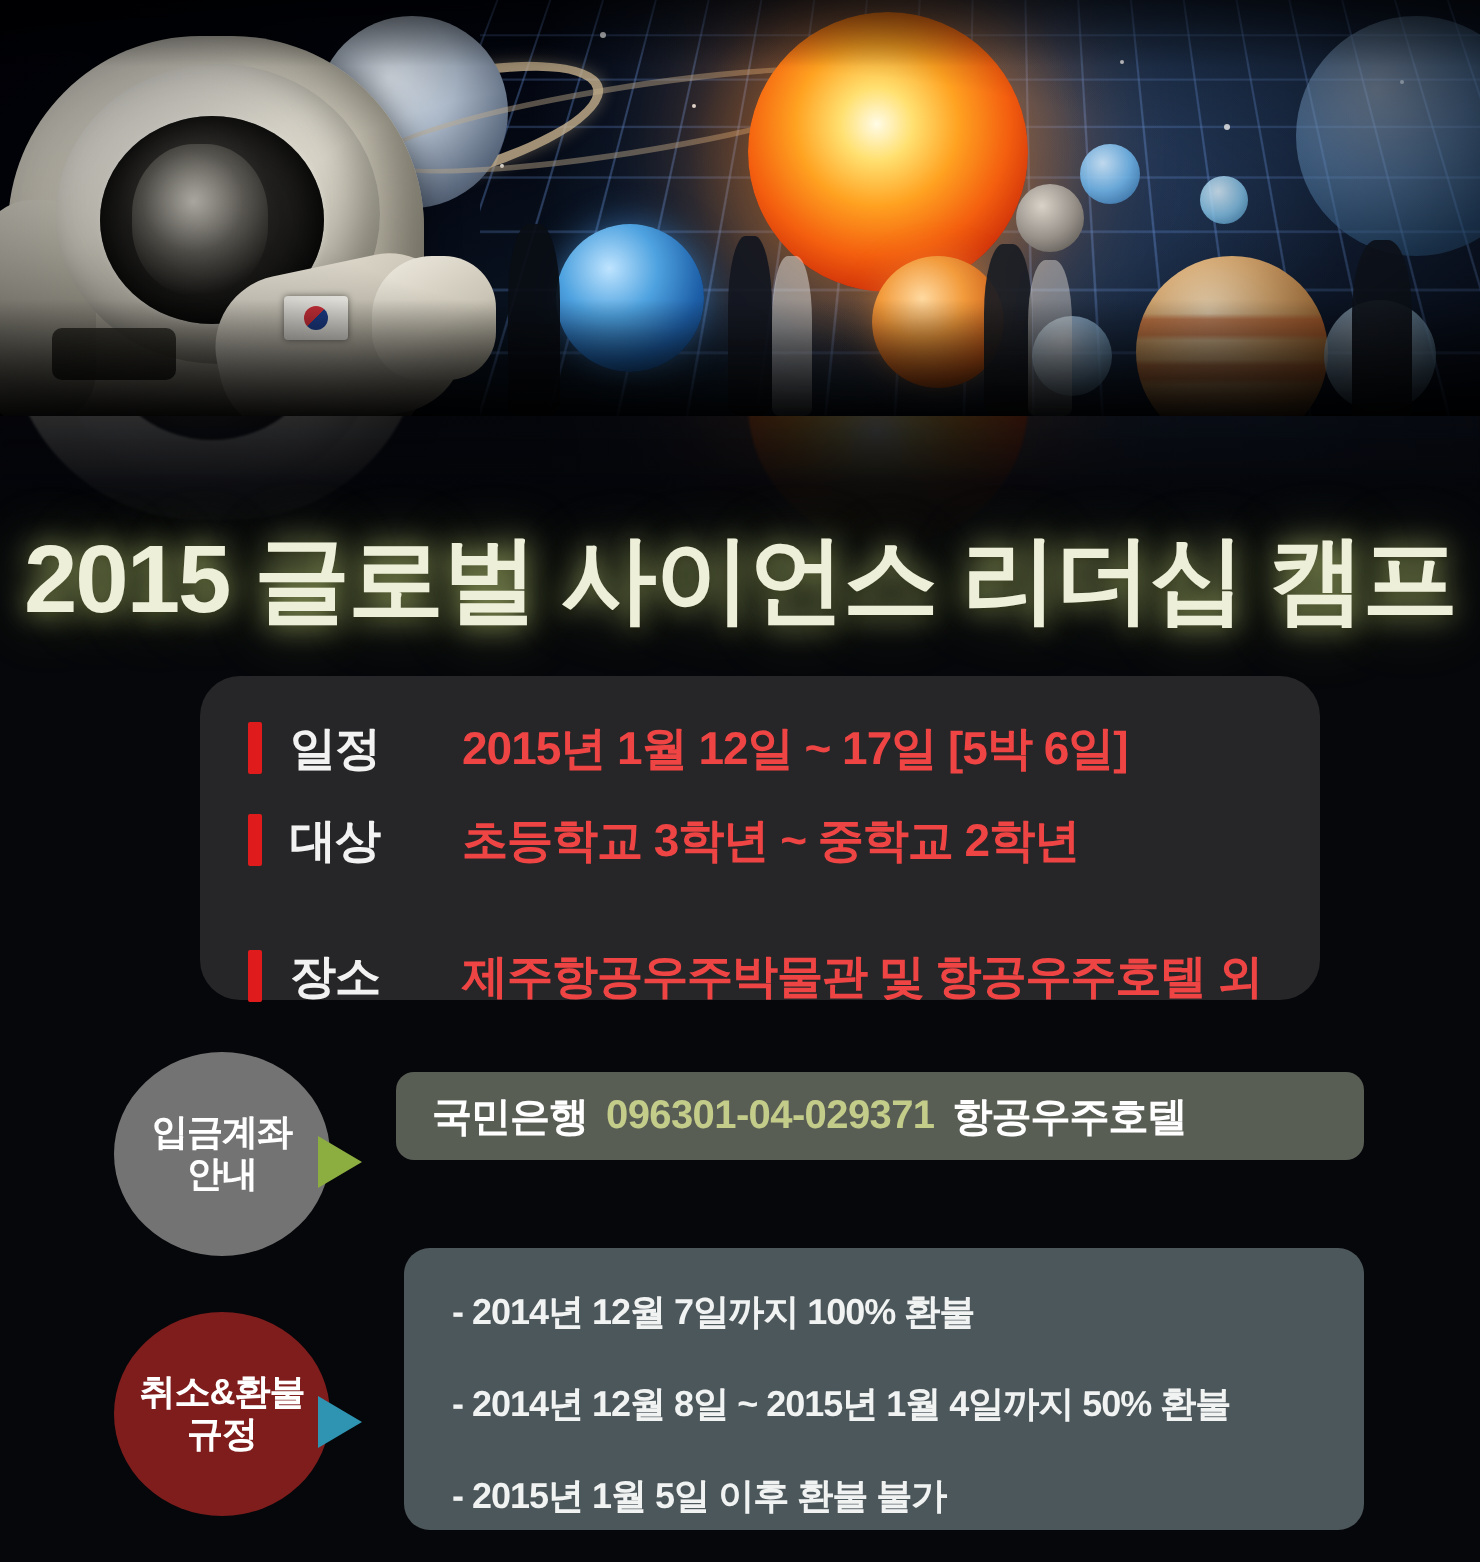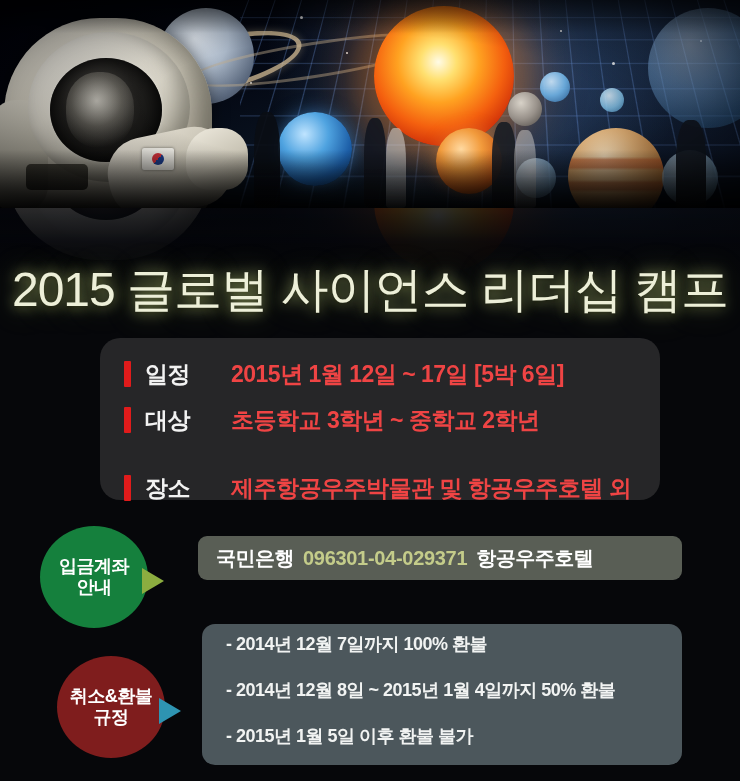--- a/index.html
+++ b/index.html
@@ -108,55 +108,55 @@
                linear-gradient(180deg,rgba(0,0,0,.55) 0%,rgba(0,0,0,0) 16%,rgba(0,0,0,0) 72%,rgba(0,0,0,.92) 100%);}
   
   .reflect{position:absolute;left:0;top:208px;width:740px;height:70px;overflow:hidden;}
   .reflect-inner{position:absolute;left:0;bottom:0;width:740px;height:208px;
     transform:scaleY(-1);transform-origin:center;opacity:.30;filter:blur(.6px);}
   .reflect-fade{position:absolute;inset:0;
     background:linear-gradient(180deg,rgba(4,5,9,.45) 0%,rgba(4,5,9,.86) 48%,#06070a 100%);}
 
   
   .title{position:absolute;left:0;top:258px;width:740px;text-align:center;
-    font-size:48px;font-weight:400;letter-spacing:-1px;color:#edefd8;white-space:nowrap;
+    font-size:48px;font-weight:700;letter-spacing:-1px;color:#edefd8;white-space:nowrap;
     text-shadow:0 0 14px rgba(186,200,120,.75),0 0 30px rgba(150,170,80,.45),0 2px 3px rgba(0,0,0,.9);}
 
   
   .info-panel{position:absolute;left:100px;top:338px;width:560px;height:162px;
     background:#262628;border-radius:20px;}
   .info-row{position:absolute;left:24px;display:flex;align-items:center;height:40px;}
   .info-row.r1{top:16px;}
   .info-row.r2{top:62px;}
   .info-row.r3{top:110px;margin-top:20px;}
   .tick{width:7px;height:26px;background:#e01b1b;border-radius:1px;flex:0 0 auto;}
   .info-label{width:86px;margin-left:14px;color:#f2f2f2;font-size:23px;font-weight:700;letter-spacing:-.5px;}
   .info-value{color:#ef4444;font-size:23px;font-weight:700;letter-spacing:-.5px;white-space:nowrap;}
 
   
   .bubble{position:absolute;border-radius:50%;display:flex;flex-direction:column;
     align-items:center;justify-content:center;color:#fff;font-weight:700;
     font-size:18px;line-height:1.18;letter-spacing:-.5px;text-align:center;}
   .bubble .tail{position:absolute;right:-16px;top:42px;width:0;height:0;
     border-top:13px solid transparent;border-bottom:13px solid transparent;}
-  .bubble-green{left:40px;top:526px;width:108px;height:102px;background:#15803d;}
+  .bubble-green{left:57px;top:526px;width:108px;height:102px;background:#737373;}
   .bubble-green .tail{border-left:22px solid #8cad40;}
   .bubble-blue{left:57px;top:656px;width:108px;height:102px;background:#7f1d1d;}
   .bubble-blue .tail{border-left:22px solid #2e94b2;}
 
   
   .bank-bar{position:absolute;left:198px;top:536px;width:484px;height:44px;
     background:#595e55;border-radius:9px;display:flex;align-items:center;
     padding-left:18px;box-sizing:border-box;}
   .bank-name,.bank-owner{color:#ffffff;font-size:20px;font-weight:700;letter-spacing:-.5px;}
   .bank-number{color:#c4cc8a;font-size:20px;font-weight:700;letter-spacing:-.3px;margin:0 9px;}
 
   
   .refund-panel{position:absolute;left:202px;top:624px;width:480px;height:141px;
-    background:#4c575c;border-radius:13px;padding:8px 0 0 24px;box-sizing:border-box;}
+    background:#4c575c;border-radius:13px;padding:20px 0 0 24px;box-sizing:border-box;}
   .refund-line{color:#f1f3f2;font-size:18px;font-weight:700;letter-spacing:-.5px;
     margin-bottom:22px;white-space:nowrap;}
 </style>
 </head>
 <body>
 
 <div class="poster">
 
   <div class="hero">
     <div class="hero-sky"></div>

